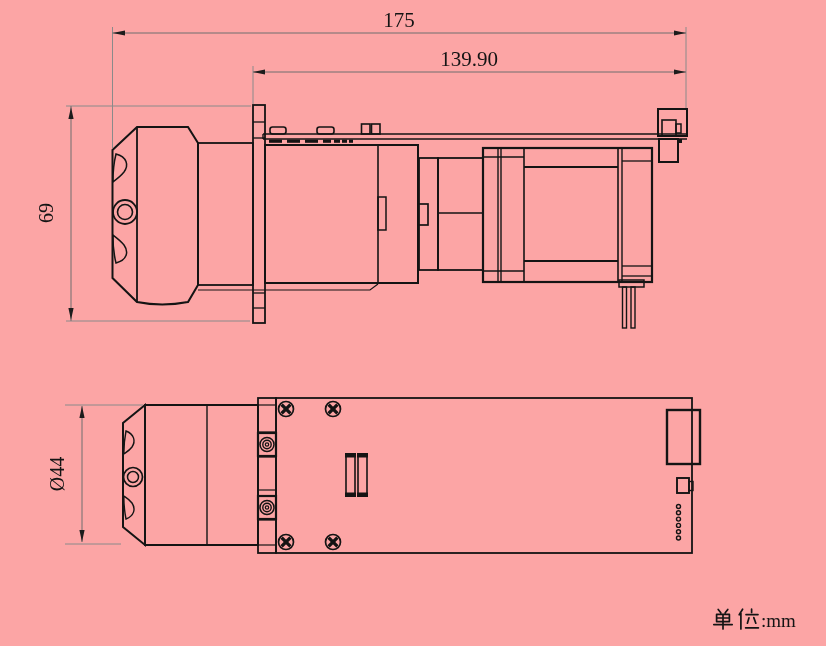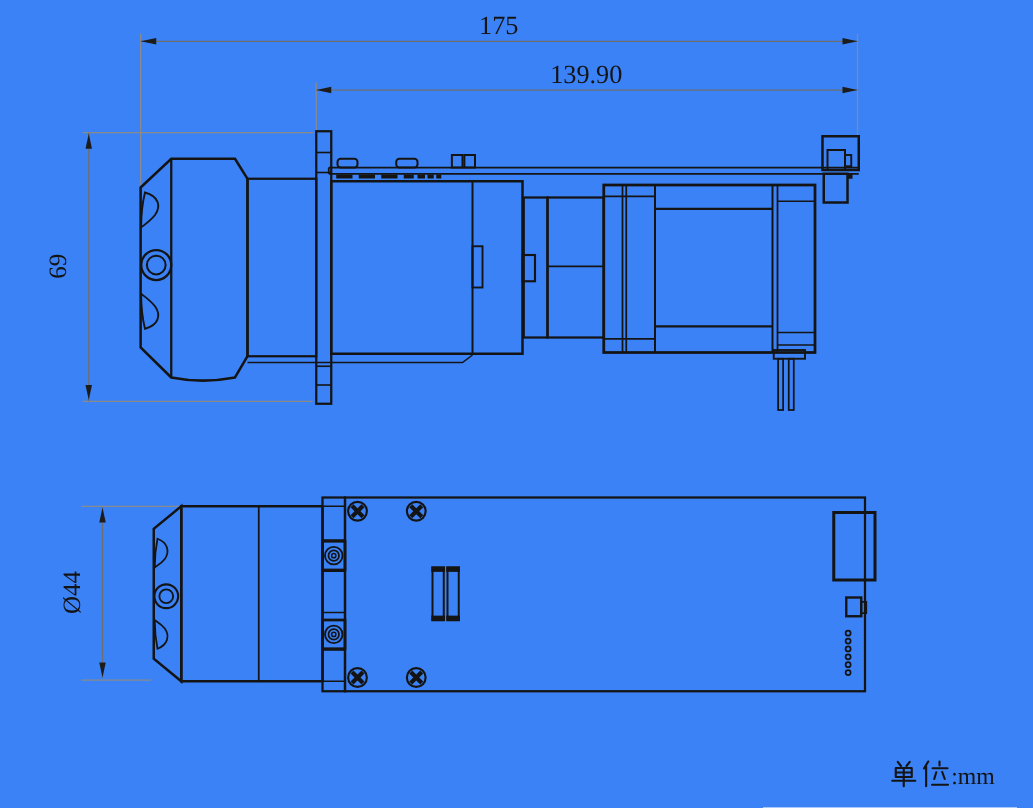--- a/index.html
+++ b/index.html
@@ -5,21 +5,21 @@
   html, body {
     margin: 0;
     padding: 0;
     background: #ffffff;
     font-family: "Liberation Serif", "DejaVu Serif", serif;
   }
   .canvas-wrap {
     position: relative;
     width: 826px;
     height: 646px;
-    background: #3b82f6;
+    background: #fca5a5;
     overflow: hidden;
   }
   svg { display: block; }
   .obj    { stroke: #141414; fill: none; }
   .objfill{ fill: #141414; stroke: none; }
   .dim    { stroke: #6e6e6e; stroke-width: 1; fill: none; }
   .ext    { stroke: #8a8a8a; stroke-width: 1; fill: none; }
   .arr    { fill: #1c1c1c; stroke: none; }
   .dimtext {
     fill: #141414;

